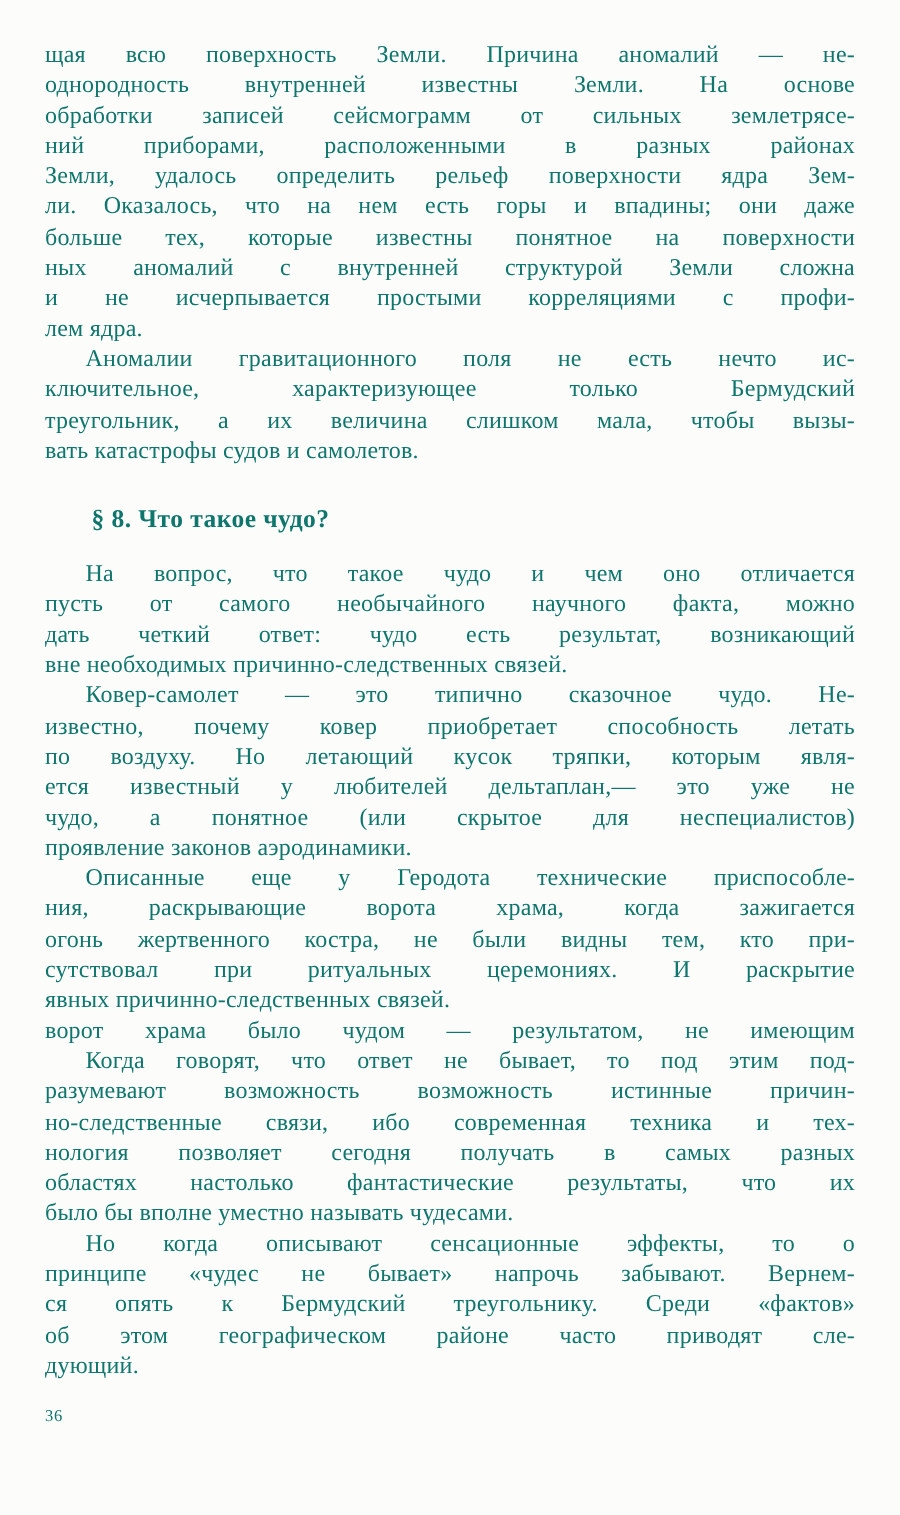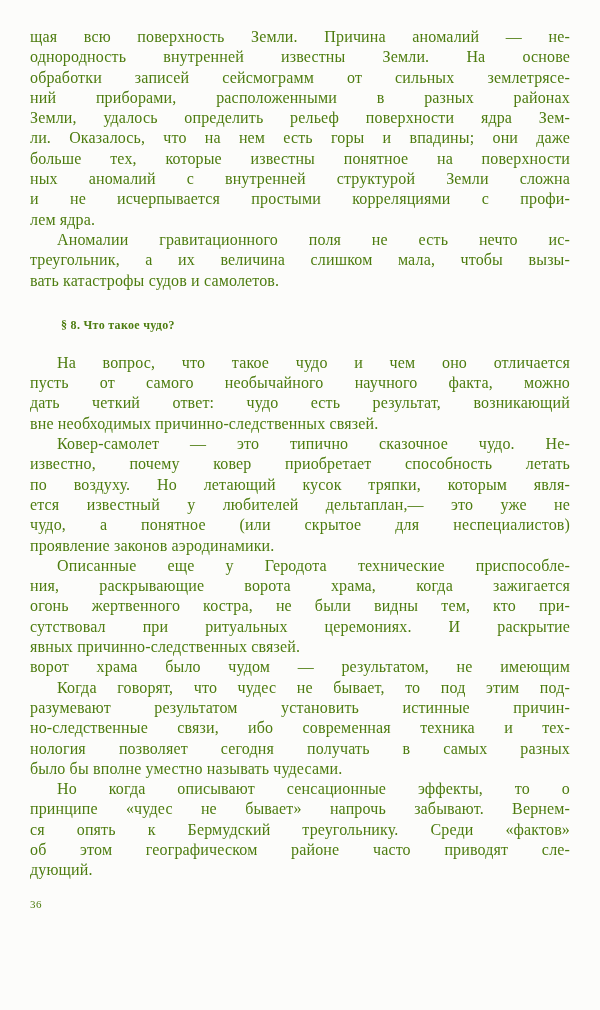--- a/index.html
+++ b/index.html
@@ -7,21 +7,21 @@
     padding: 0;
     background: #fcfcfa;
   }
   .page {
     position: relative;
     width: 600px;
     height: 1010px;
     box-sizing: border-box;
     padding: 27px 30px 0 30px;
     background: #fcfcfa;
-    color: #4d7c0f;
+    color: #0f766e;
     font-family: "Liberation Serif", "DejaVu Serif", serif;
     font-size: 16px;
     line-height: 20.3px;
     overflow: hidden;
   }
   .text-column {
     width: 540px;
   }
   .paragraph {
     margin: 0;
@@ -33,21 +33,21 @@
     letter-spacing: 0.15px;
   }
   .line.last {
     text-align-last: left;
   }
   .line.indent {
     text-indent: 27px;
   }
   .heading {
     font-weight: bold;
-    font-size: 12px;
+    font-size: 17px;
     line-height: 21px;
     margin: 24px 0 17px 31px;
     letter-spacing: 0.3px;
   }
   .pagenum {
     margin-top: 13px;
     font-size: 11px;
     letter-spacing: 0.5px;
   }
 </style>
@@ -63,20 +63,21 @@
         <div class="line">ний приборами, расположенными в разных районах</div>
         <div class="line">Земли, удалось определить рельеф поверхности ядра Зем-</div>
         <div class="line">ли. Оказалось, что на нем есть горы и впадины; они даже</div>
         <div class="line">больше тех, которые известны понятное на поверхности</div>
         <div class="line">ных аномалий с внутренней структурой Земли сложна</div>
         <div class="line">и не исчерпывается простыми корреляциями с профи-</div>
         <div class="line last">лем ядра.</div>
       </div>
       <div class="paragraph">
         <div class="line indent">Аномалии гравитационного поля не есть нечто ис-</div>
+        <div class="line">ключительное, характеризующее только Бермудский</div>
         <div class="line">треугольник, а их величина слишком мала, чтобы вызы-</div>
         <div class="line last">вать катастрофы судов и самолетов.</div>
       </div>
       <div class="heading">§ 8. Что такое чудо?</div>
       <div class="paragraph">
         <div class="line indent">На вопрос, что такое чудо и чем оно отличается</div>
         <div class="line">пусть от самого необычайного научного факта, можно</div>
         <div class="line">дать четкий ответ: чудо есть результат, возникающий</div>
         <div class="line last">вне необходимых причинно-следственных связей.</div>
       </div>
@@ -90,24 +91,25 @@
       </div>
       <div class="paragraph">
         <div class="line indent">Описанные еще у Геродота технические приспособле-</div>
         <div class="line">ния, раскрывающие ворота храма, когда зажигается</div>
         <div class="line">огонь жертвенного костра, не были видны тем, кто при-</div>
         <div class="line">сутствовал при ритуальных церемониях. И раскрытие</div>
         <div class="line last">явных причинно-следственных связей.</div>
         <div class="line">ворот храма было чудом — результатом, не имеющим</div>
       </div>
       <div class="paragraph">
-        <div class="line indent">Когда говорят, что чудес не бывает, то под этим под-</div>
-        <div class="line">разумевают результатом установить истинные причин-</div>
+        <div class="line indent">Когда говорят, что ответ не бывает, то под этим под-</div>
+        <div class="line">разумевают возможность возможность истинные причин-</div>
         <div class="line">но-следственные связи, ибо современная техника и тех-</div>
         <div class="line">нология позволяет сегодня получать в самых разных</div>
+        <div class="line">областях настолько фантастические результаты, что их</div>
         <div class="line last">было бы вполне уместно называть чудесами.</div>
       </div>
       <div class="paragraph">
         <div class="line indent">Но когда описывают сенсационные эффекты, то о</div>
         <div class="line">принципе «чудес не бывает» напрочь забывают. Вернем-</div>
         <div class="line">ся опять к Бермудский треугольнику. Среди «фактов»</div>
         <div class="line">об этом географическом районе часто приводят сле-</div>
         <div class="line last">дующий.</div>
       </div>
     </div>

